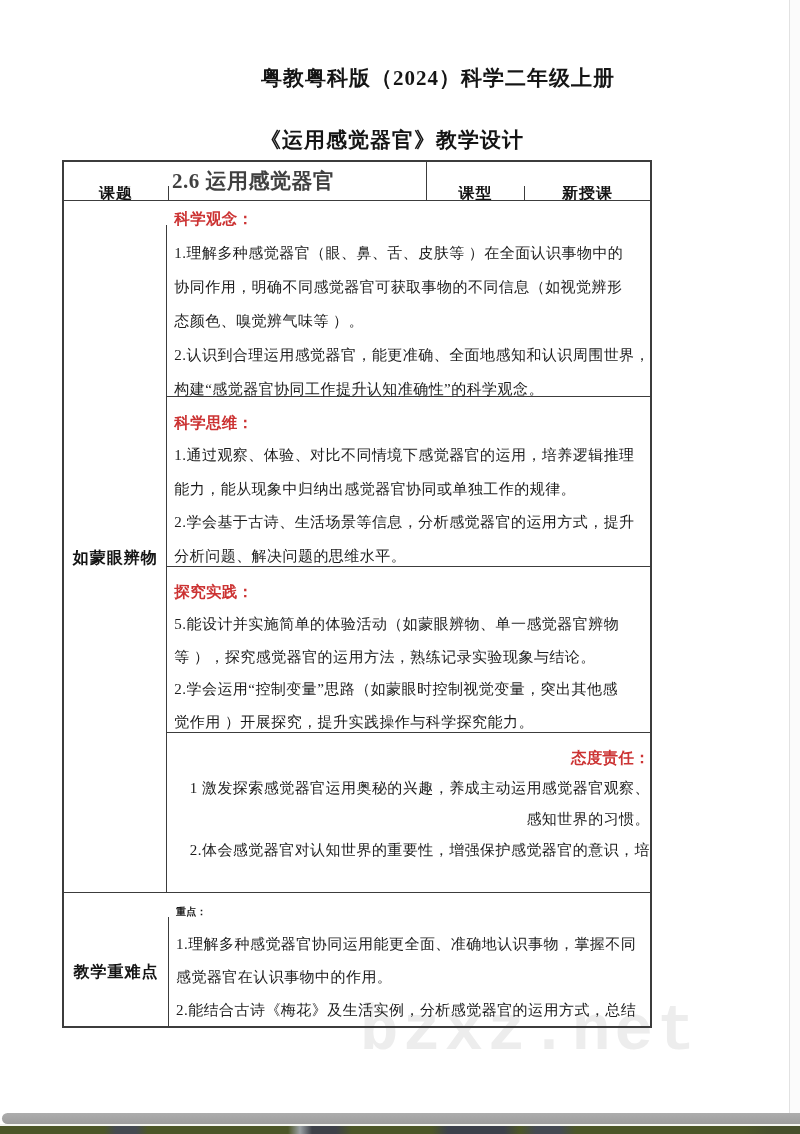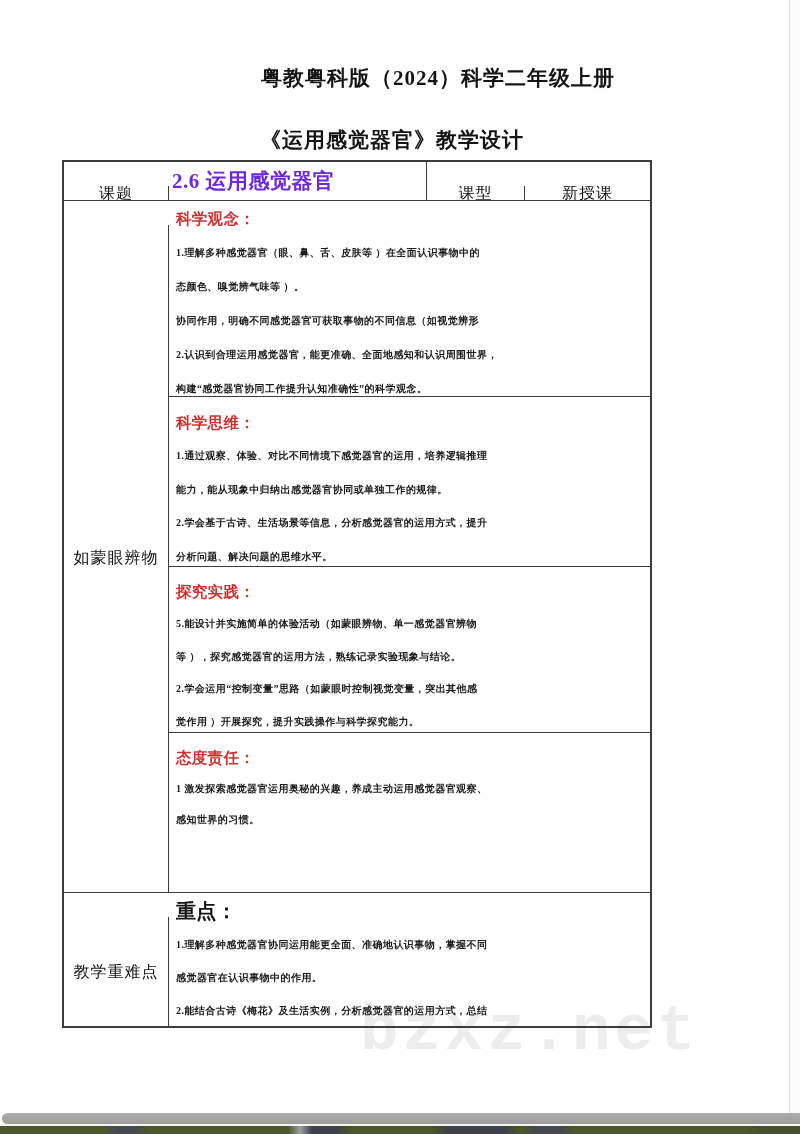--- a/index.html
+++ b/index.html
@@ -34,46 +34,46 @@
   .obj-row{height:692px;border-bottom:1.5px solid #3c3c3c;}
   .kp-row{flex:1;}
   .cell{box-sizing:border-box;overflow:hidden;}
   .vline{border-right:1.5px solid #3c3c3c;}
   .w105{width:105px;}
   .w258{width:258px;}
   .w98{width:98px;}
   .w129{flex:1;}
   .label-cell{
     display:flex;align-items:center;justify-content:center;
-    font-weight:normal;font-size:16px;color:#141414;letter-spacing:1px;margin-top:24px;
+    font-weight:bold;font-size:16px;color:#141414;letter-spacing:1px;margin-top:24px;
   }
   .topic-value{
     display:flex;align-items:center;padding-left:3px;
-    font-weight:bold;font-size:21px;color:#6d28d9;letter-spacing:0.5px;
+    font-weight:bold;font-size:21px;color:#404040;letter-spacing:0.5px;
   }
   .content-col{flex:1;display:flex;flex-direction:column;box-sizing:border-box;gap:8px;}
   .obj-sec{
     box-sizing:border-box;padding:1px 0 0 7px;overflow:hidden;
   }
   .sec-border{border-bottom:1.5px solid #3c3c3c;}
   .s1{height:203px;line-height:34px;}
   .s2{height:168px;line-height:33.5px;}
   .s3{height:164px;line-height:32.5px;}
-  .s4{height:157px;line-height:31px;}
+  .s4{height:157px;line-height:31px;text-align:right;}
   .kp-content{padding:2px 0 0 7px;line-height:33px;overflow:hidden;}
   .sec-heading{
     font-weight:bold;font-size:15.5px;color:#cc3333;letter-spacing:0.3px;
     white-space:pre;
   }
   .kp-heading{
-    font-weight:bold;font-size:20px;color:#141414;letter-spacing:0.3px;
+    font-weight:bold;font-size:10px;color:#141414;letter-spacing:0.3px;
     white-space:pre;
   }
   .sec-lines .line{
-    font-size:10px;color:#1c1c1c;letter-spacing:0.45px;white-space:pre;font-weight:bold;
+    font-size:15px;color:#1c1c1c;letter-spacing:0.45px;white-space:pre;
   }
   
   .page-edge-line{
     position:absolute;left:789px;top:0;width:1px;height:1113px;
     background:#e2e2e2;z-index:0;
   }
   .page-edge-gap{
     position:absolute;left:790px;top:0;width:10px;height:1113px;
     background:#fbfbfb;z-index:0;
   }
@@ -122,22 +122,22 @@
   </div>
 
   <div class="trow obj-row">
     <div class="cell label-cell vline w105">如蒙眼辨物</div>
     <div class="content-col">
 
       <div class="obj-sec sec-border s1">
         <div class="sec-heading">科学观念：</div>
         <div class="sec-lines">
             <div class="line">1.理解多种感觉器官（眼、鼻、舌、皮肤等 ）在全面认识事物中的</div>
+            <div class="line">协同作用，明确不同感觉器官可获取事物的不同信息（如视觉辨形</div>
             <div class="line">态颜色、嗅觉辨气味等 ）。</div>
-            <div class="line">协同作用，明确不同感觉器官可获取事物的不同信息（如视觉辨形</div>
             <div class="line">2.认识到合理运用感觉器官，能更准确、全面地感知和认识周围世界，</div>
             <div class="line">构建“感觉器官协同工作提升认知准确性”的科学观念。</div>
           </div>
       </div>
 
       <div class="obj-sec sec-border s2">
         <div class="sec-heading">科学思维：</div>
         <div class="sec-lines">
             <div class="line">1.通过观察、体验、对比不同情境下感觉器官的运用，培养逻辑推理</div>
             <div class="line">能力，能从现象中归纳出感觉器官协同或单独工作的规律。</div>
@@ -154,20 +154,21 @@
             <div class="line">2.学会运用“控制变量”思路（如蒙眼时控制视觉变量，突出其他感</div>
             <div class="line">觉作用 ）开展探究，提升实践操作与科学探究能力。</div>
           </div>
       </div>
 
       <div class="obj-sec s4">
         <div class="sec-heading">态度责任：</div>
         <div class="sec-lines">
             <div class="line">1 激发探索感觉器官运用奥秘的兴趣，养成主动运用感觉器官观察、</div>
             <div class="line">感知世界的习惯。</div>
+            <div class="line">2.体会感觉器官对认知世界的重要性，增强保护感觉器官的意识，培</div>
           </div>
       </div>
 
     </div>
   </div>
 
   <div class="trow kp-row">
     <div class="cell label-cell vline w105">教学重难点</div>
     <div class="content-col">
       <div class="kp-content">

